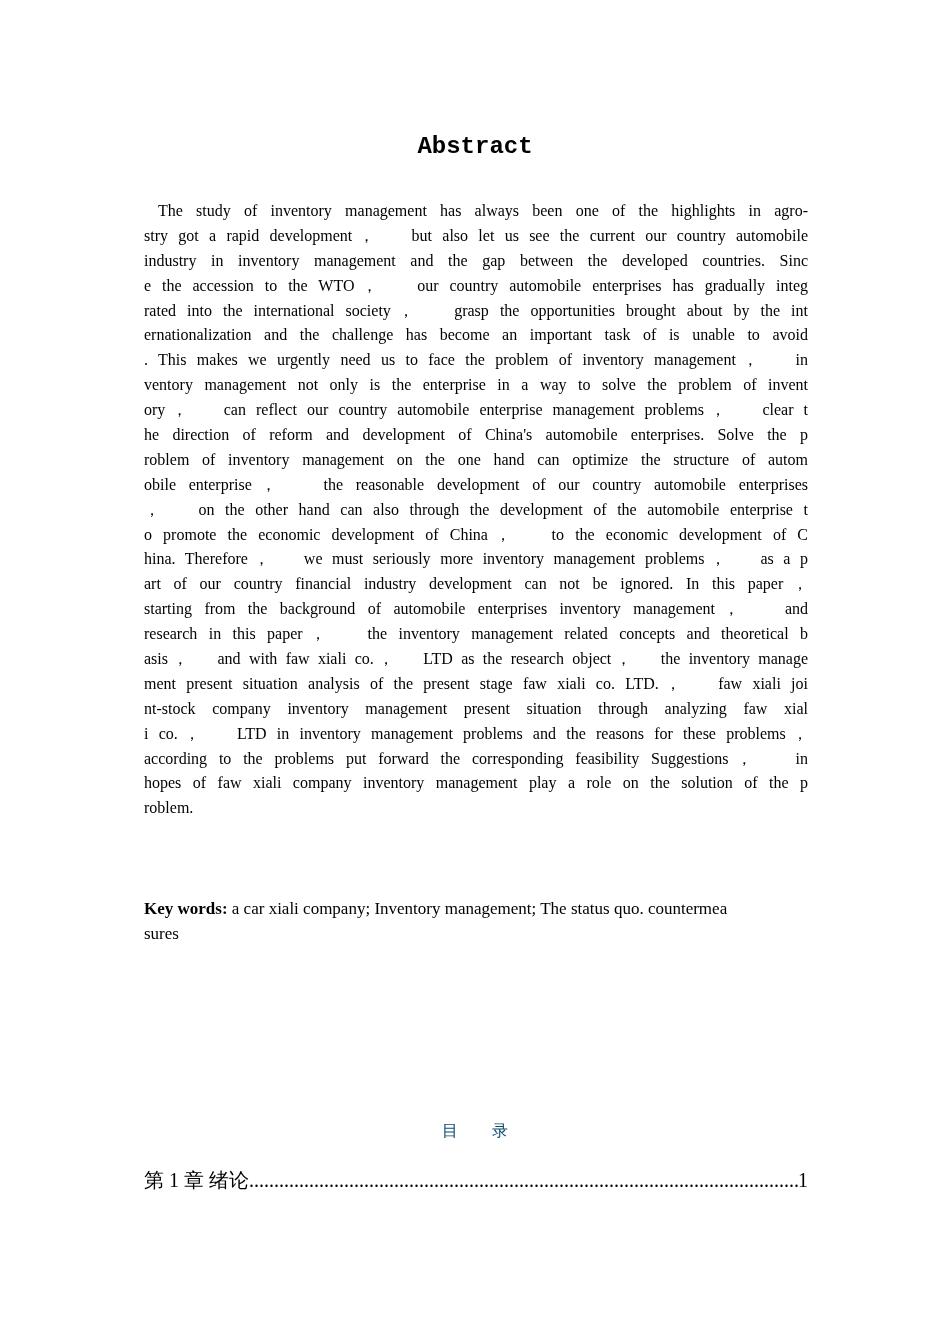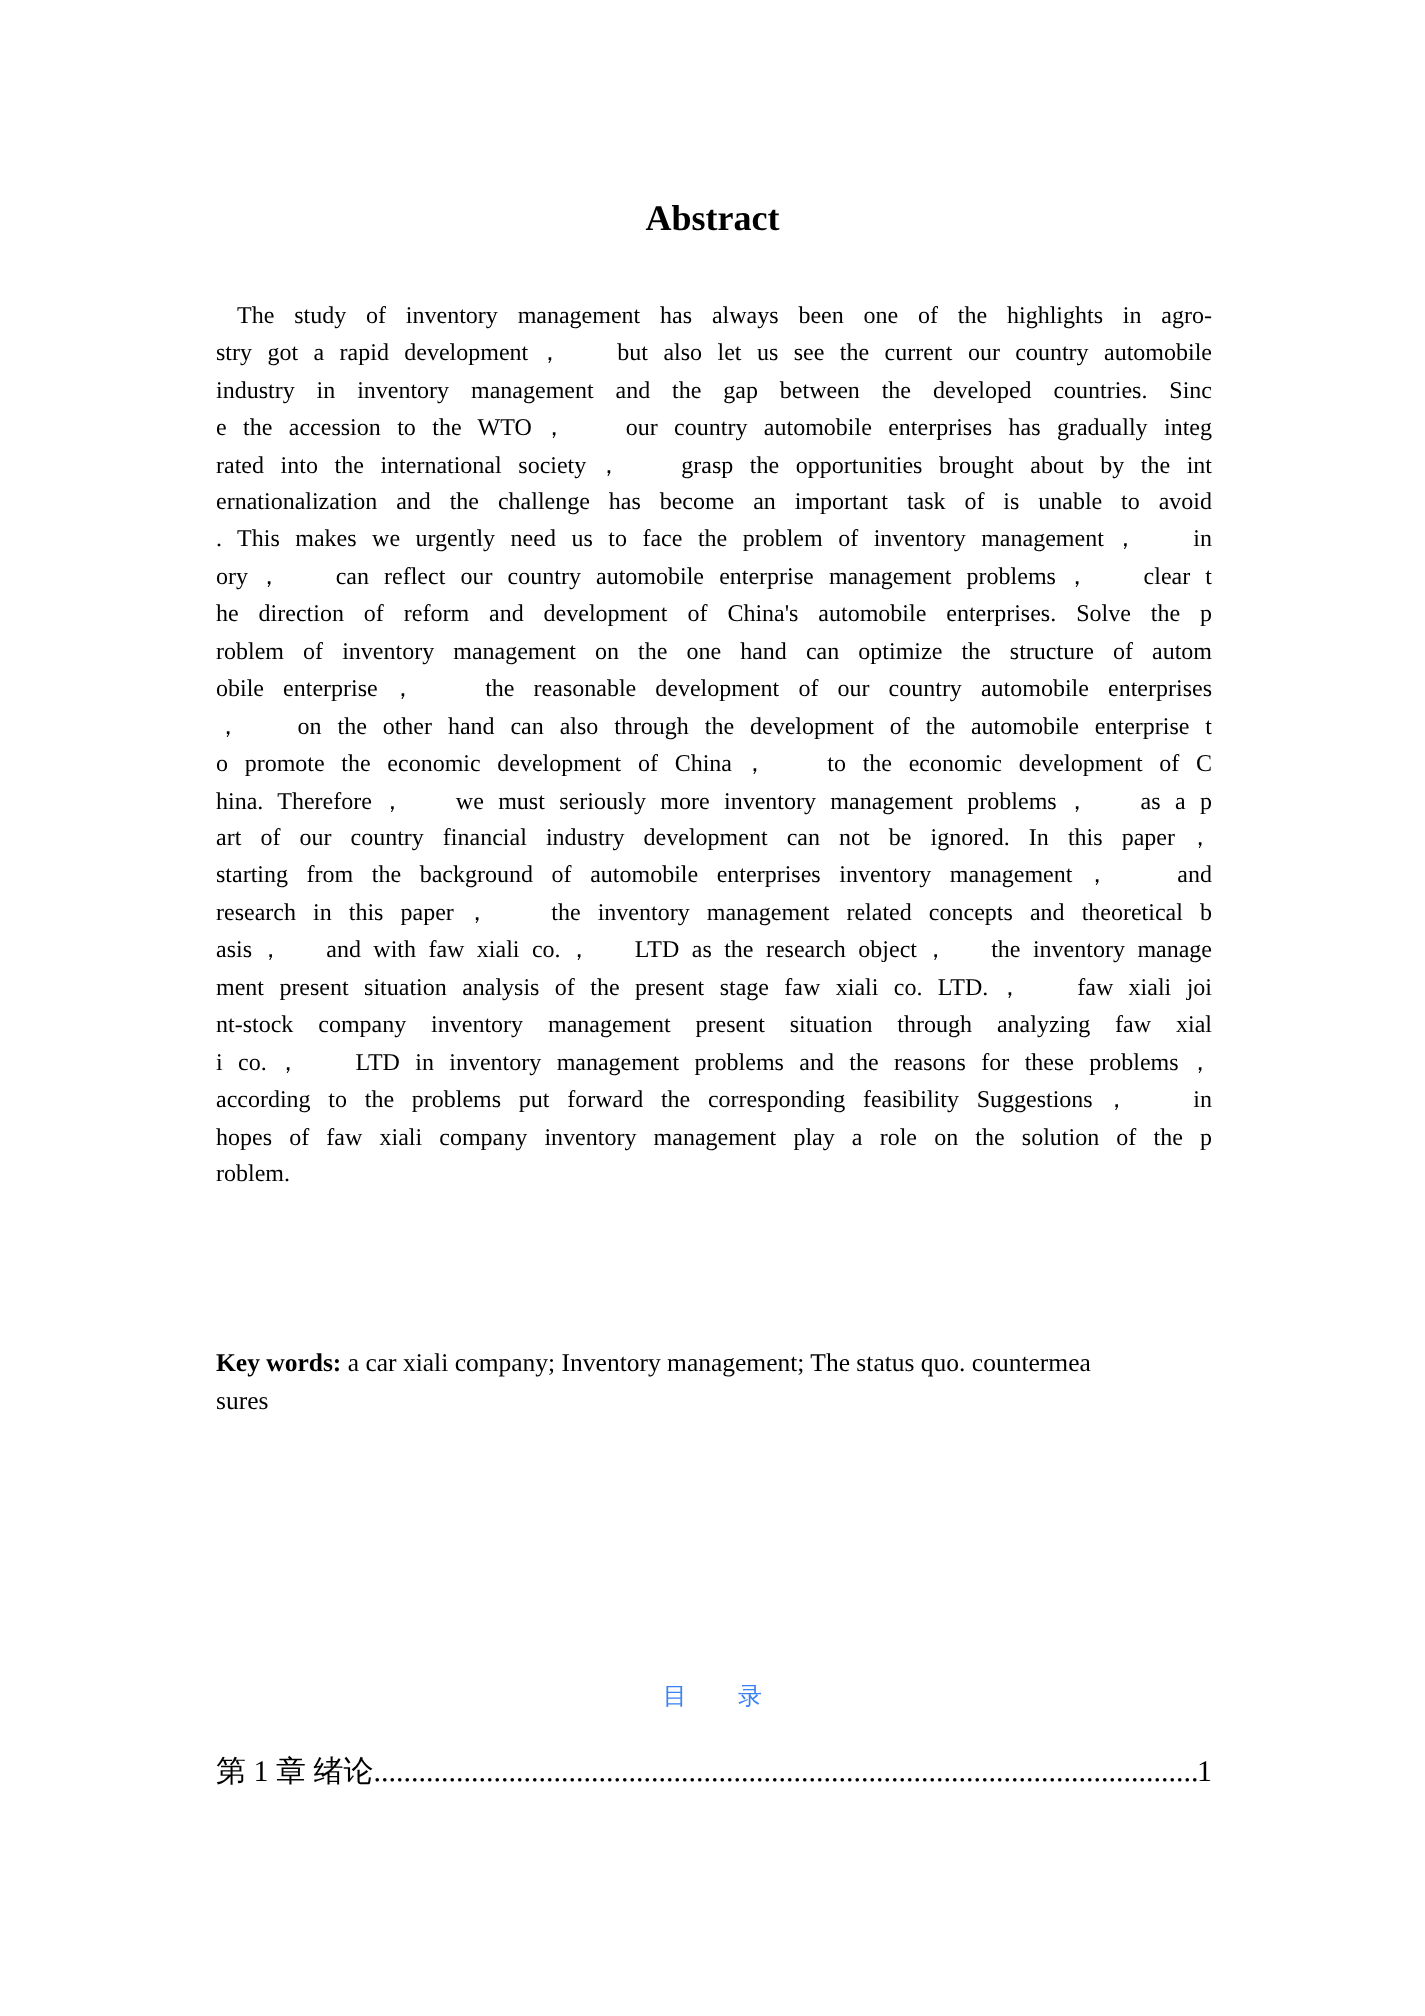--- a/index.html
+++ b/index.html
@@ -1,37 +1,37 @@
 <!DOCTYPE html>
 <html><head>
   <meta charset="utf-8">
   <style>
     html, body { margin: 0; padding: 0; background: #ffffff; }
     body { width: 950px; height: 1344px; position: relative; overflow: hidden; }
     .page { position: absolute; left: 0; top: 0; width: 950px; height: 1344px; background: #fff; }
     .title {
       position: absolute; left: 0; width: 950px; top: 133px; text-align: center;
-      font-family: Liberation Serif, serif; font-weight: bold; font-size: 24px; color: #000;
+      font-family: Liberation Mono, monospace; font-weight: bold; font-size: 24px; color: #000;
     }
     .abstract {
       position: absolute; left: 144px; top: 199px; width: 664px;
       font-family: "Liberation Serif", serif; font-size: 16px; color: #000;
     }
     .abstract .line { height: 24.9px; line-height: 24.9px; white-space: pre; text-align: justify; text-align-last: justify; }
     .abstract .line.first { text-indent: 14px; }
     .abstract .line.last { text-align-last: left; }
     .keywords {
       position: absolute; left: 144px; top: 896px; width: 664px;
       font-family: "Liberation Serif", serif; font-size: 17px; color: #000;
     }
     .keywords .line { height: 25px; line-height: 25px; white-space: pre; }
     .keywords .kw-label { font-weight: bold; }
     .toc-title {
       position: absolute; left: 0; width: 950px; top: 1121px; text-align: center;
-      font-family: "DejaVu Sans", sans-serif; font-size: 16px; color: #3b82f6; letter-spacing: 0;
+      font-family: "DejaVu Sans", sans-serif; font-size: 16px; color: #0c4a6e; letter-spacing: 0;
     }
     .toc-title span.gap { display: inline-block; width: 34px; }
     .toc-entry {
       position: absolute; left: 144px; top: 1167px; width: 664px; display: flex; align-items: baseline;
       font-family: "Liberation Serif", serif; font-weight: normal; font-size: 20px; color: #000;
     }
     .toc-entry .leader { flex: 1; overflow: hidden; white-space: nowrap; letter-spacing: 0; }
     .toc-entry .leader::after { content: "................................................................................................................................................................................"; }
   </style>
 </head>
@@ -41,20 +41,21 @@
   <div class="title">Abstract</div>
 
   <div class="abstract" id="abstract-body">
       <div class="line first">The study of inventory management has always been one of the highlights in agro-</div>
       <div class="line">stry got a rapid development，   but also let us see the current our country automobile</div>
       <div class="line">industry in inventory management and the gap between the developed countries. Sinc</div>
       <div class="line">e the accession to the WTO，   our country automobile enterprises has gradually integ</div>
       <div class="line">rated into the international society，   grasp the opportunities brought about by the int</div>
       <div class="line">ernationalization and the challenge has become an important task of is unable to avoid</div>
       <div class="line">. This makes we urgently need us to face the problem of inventory management，   in</div>
+      <div class="line">ventory management not only is the enterprise in a way to solve the problem of invent</div>
       <div class="line">ory，   can reflect our country automobile enterprise management problems，   clear t</div>
       <div class="line">he direction of reform and development of China's automobile enterprises. Solve the p</div>
       <div class="line">roblem of inventory management on the one hand can optimize the structure of autom</div>
       <div class="line">obile enterprise，   the reasonable development of our country automobile enterprises</div>
       <div class="line">，   on the other hand can also through the development of the automobile enterprise t</div>
       <div class="line">o promote the economic development of China，   to the economic development of C</div>
       <div class="line">hina. Therefore，   we must seriously more inventory management problems，   as a p</div>
       <div class="line">art of our country financial industry development can not be ignored. In this paper，</div>
       <div class="line">starting from the background of automobile enterprises inventory management，   and</div>
       <div class="line">research in this paper，   the inventory management related concepts and theoretical b</div>

